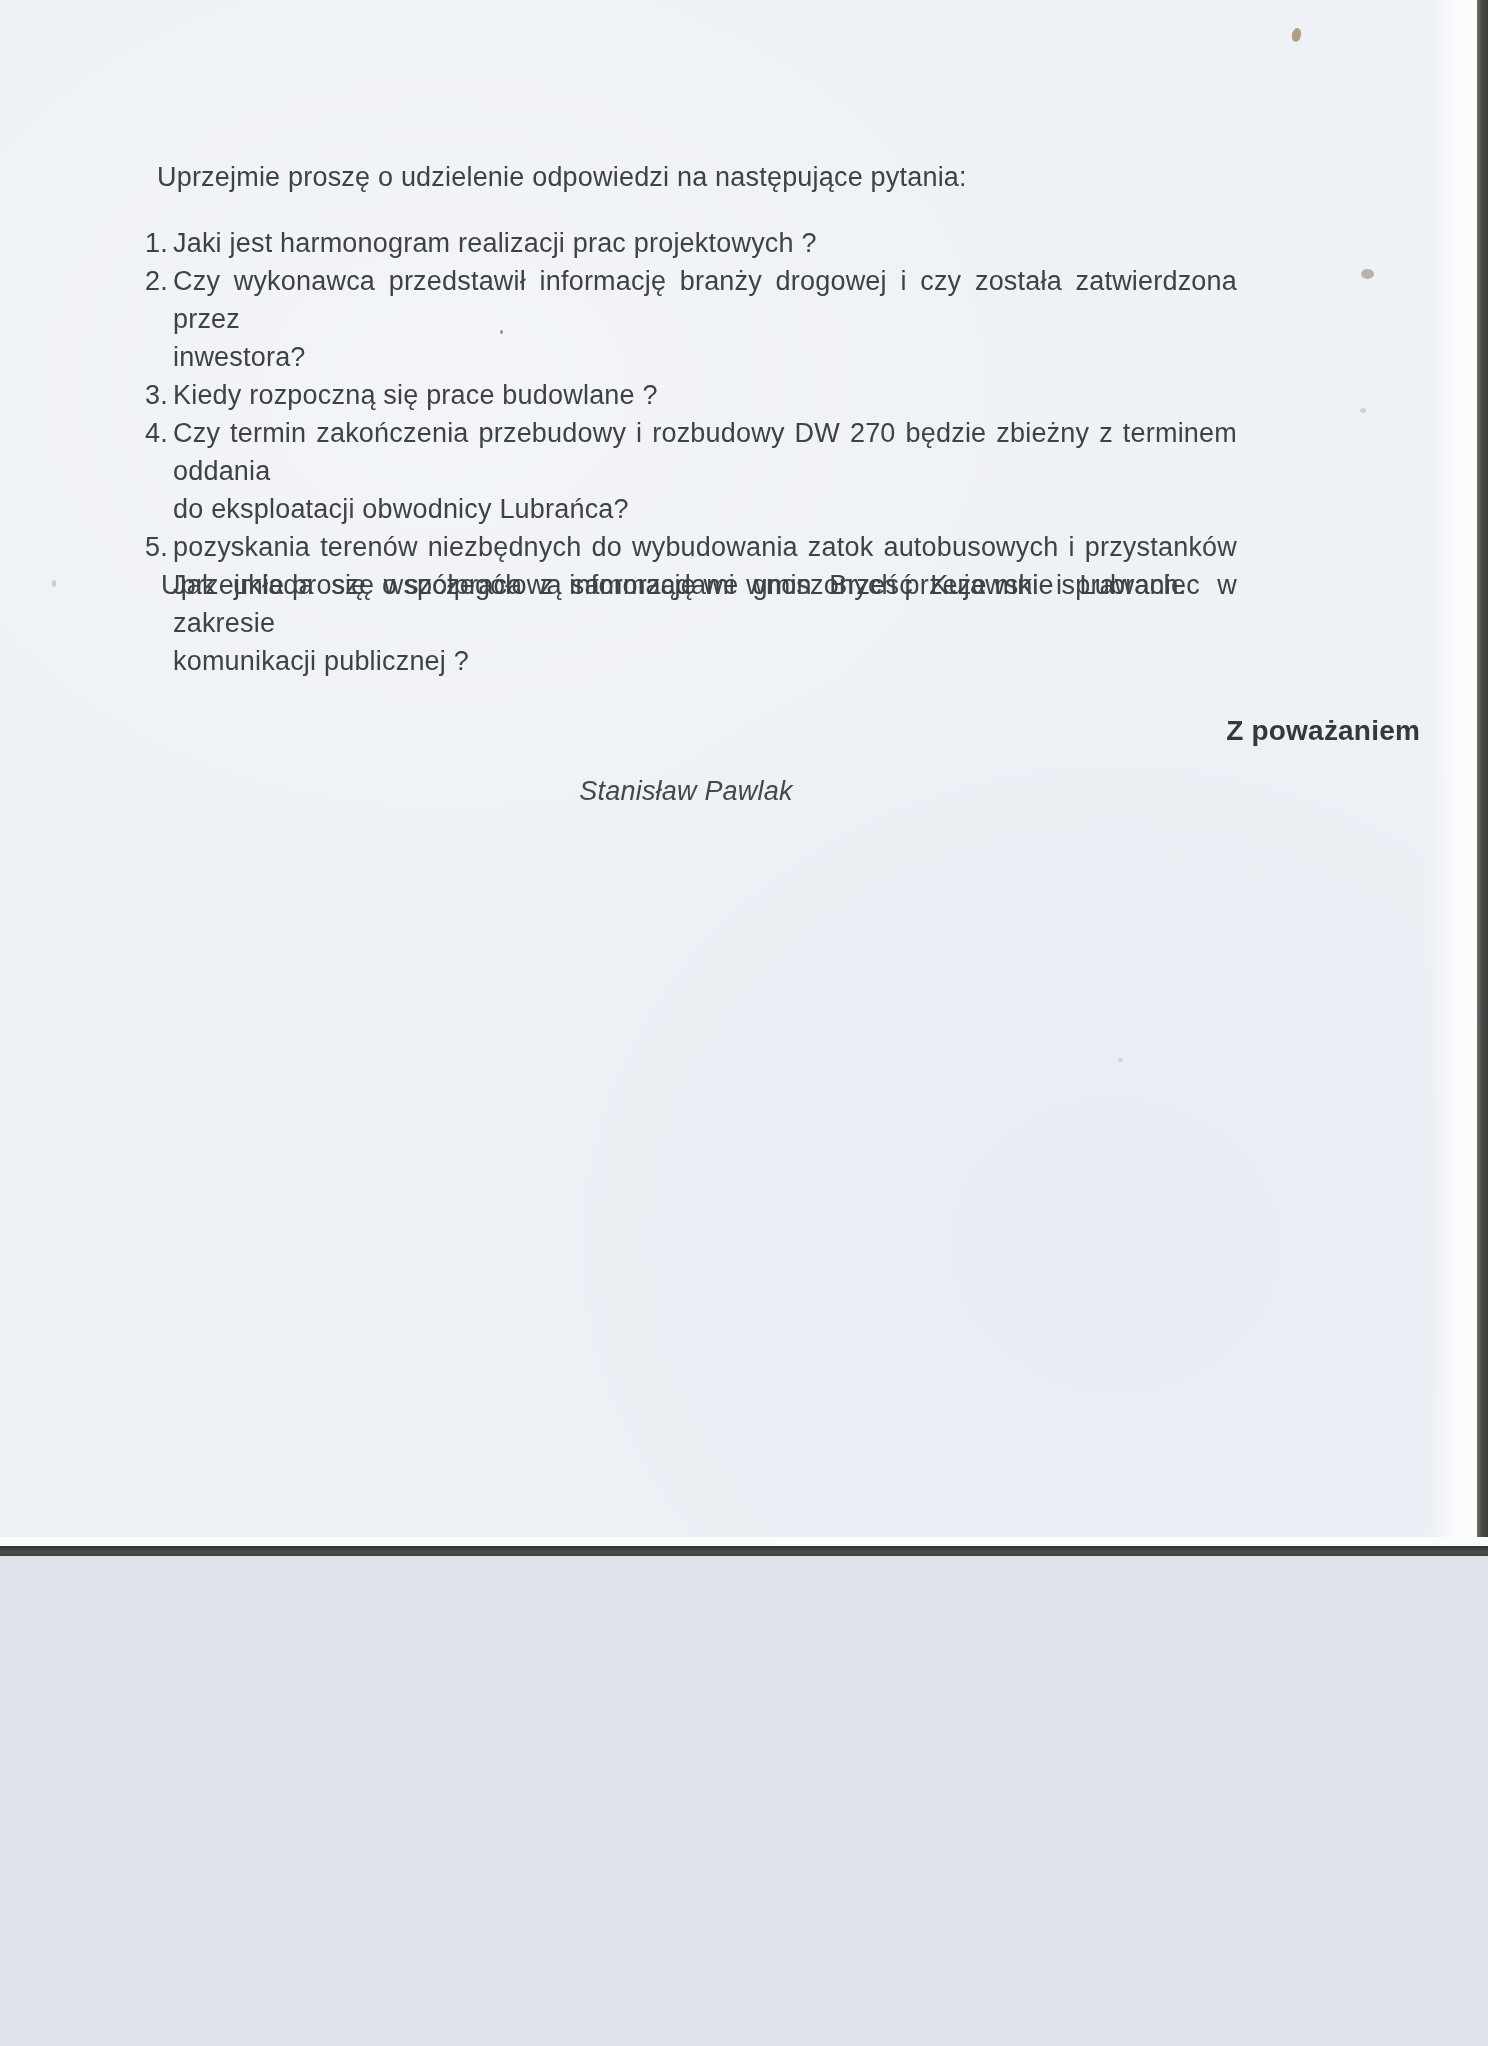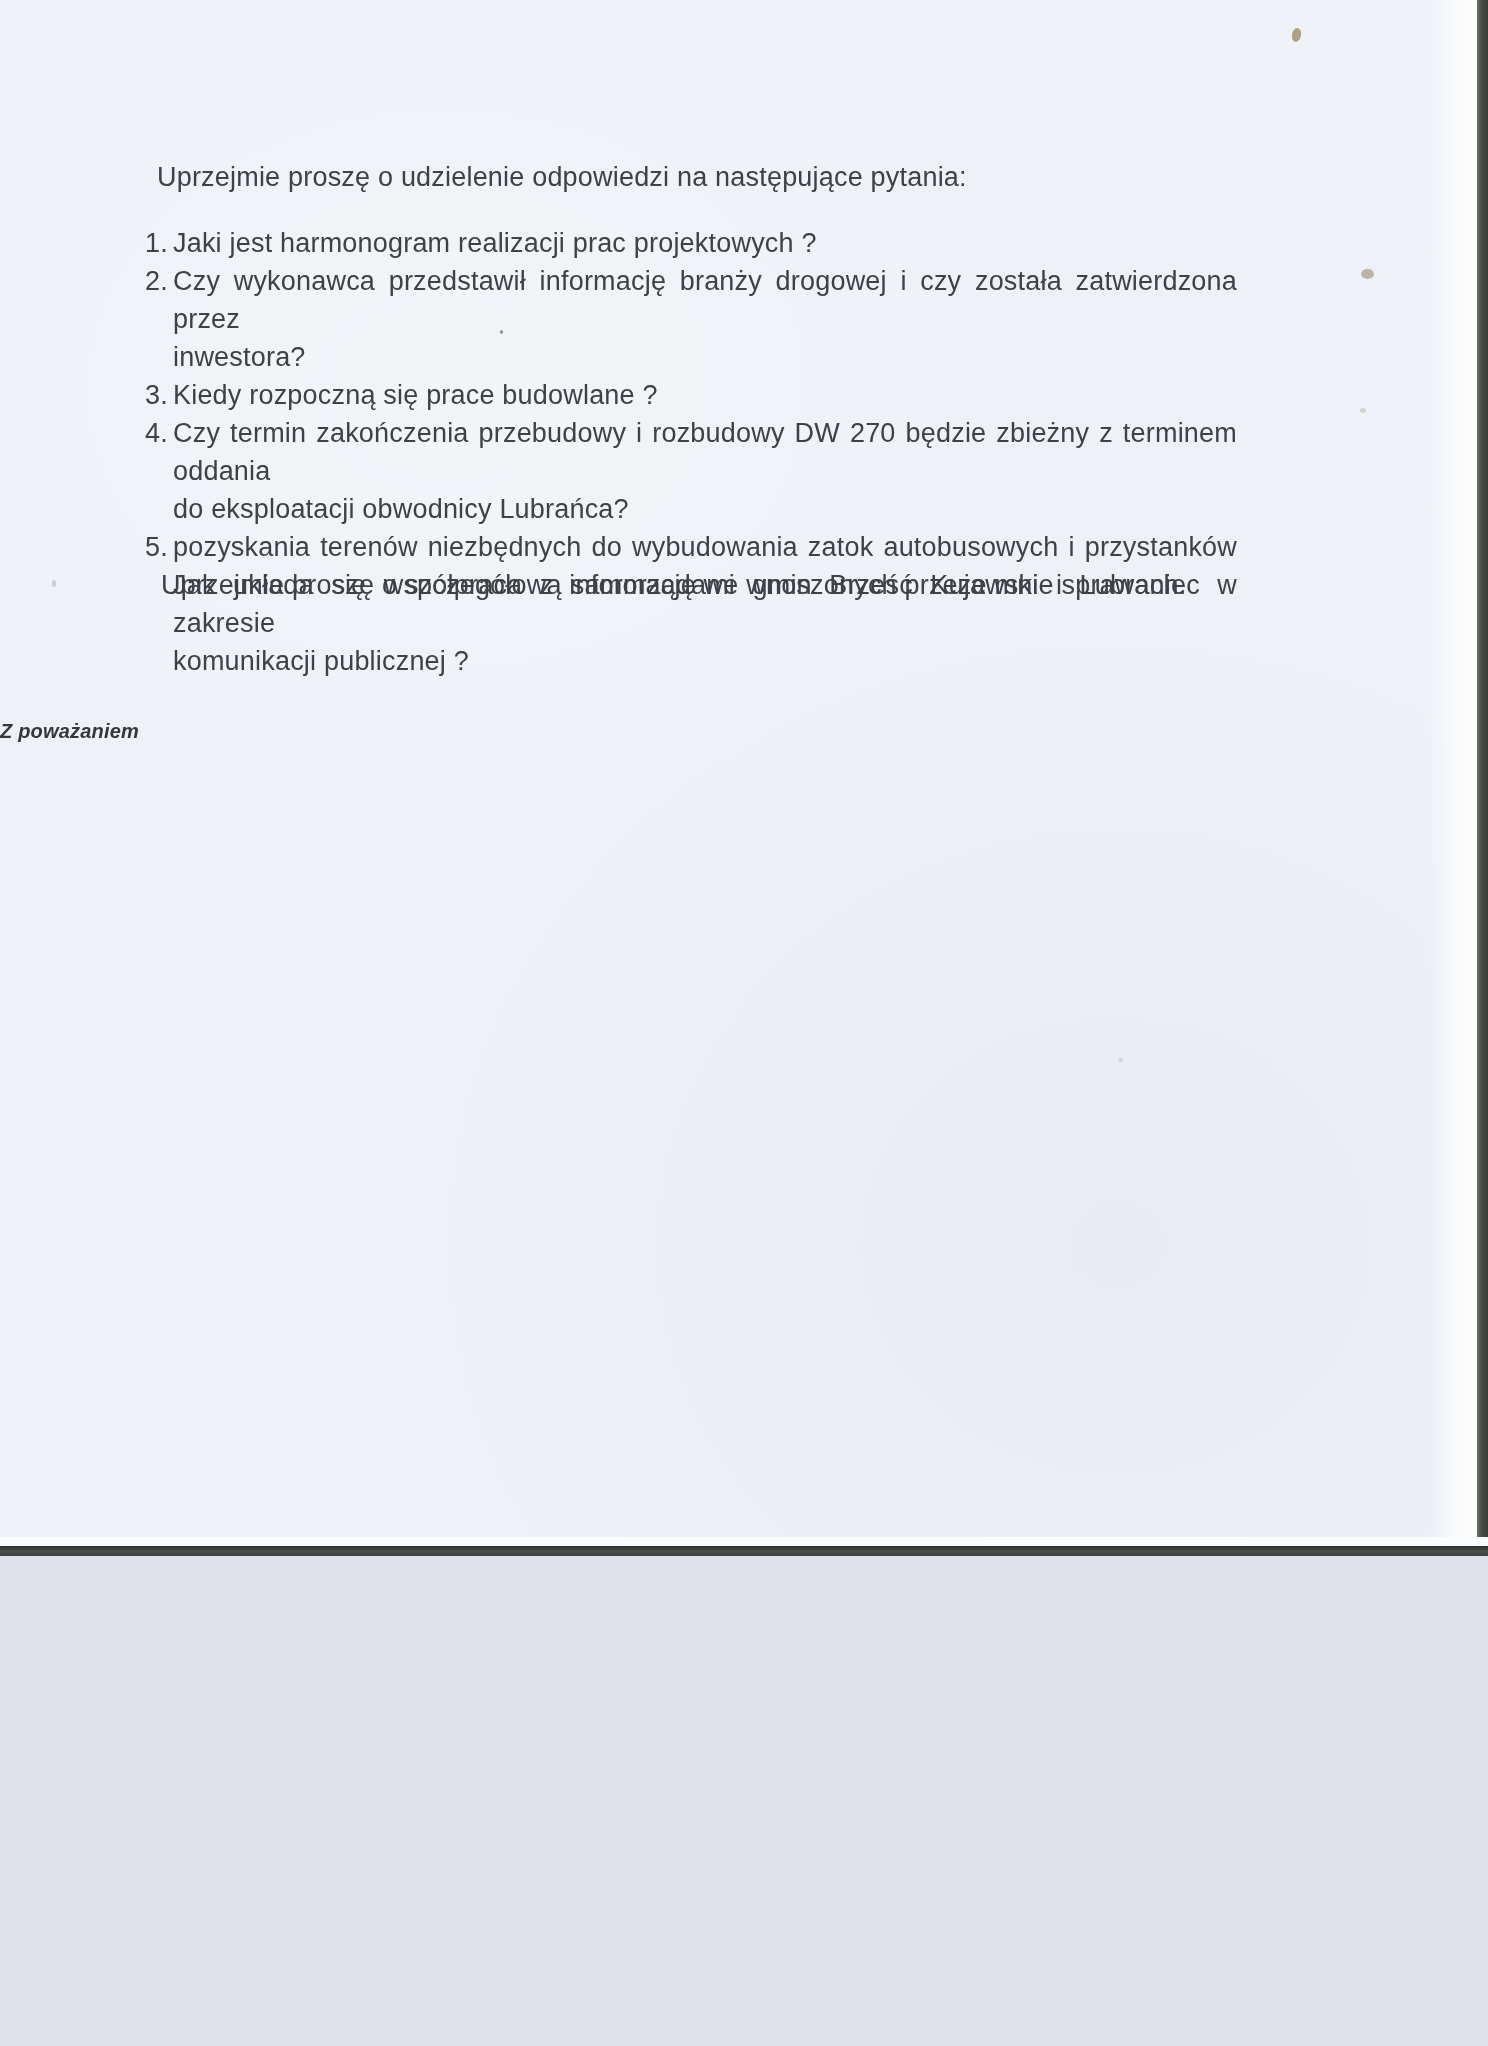--- a/index.html
+++ b/index.html
@@ -63,25 +63,24 @@
     position: absolute;
     top: 562px; left: 157px;
     margin: 4px;
     white-space: nowrap;
   }
 
   .signoff {
     position: absolute;
     top: 712px; left: 0;
     width: 1420px;
-    text-align: left;
+    text-align: right;
     font-weight: 700;
-    font-size: 20px;
+    font-size: 28px;
     color: #34373c;
-    font-style: italic;
   }
   .signature {
     position: absolute;
     top: 772px; left: 0;
     width: 1372px;
     text-align: center;
     font-style: italic;
     color: #44474c;
   }
 
@@ -152,20 +151,21 @@
         <div class="qline just">pozyskania terenów niezbędnych do wybudowania zatok autobusowych i przystanków</div>
         <div class="qline just">Jak układa się współpraca z samorządami gmin Brześć Kujawski i Lubraniec w zakresie</div>
         <div class="qline">komunikacji publicznej ?</div>
       </li>
     </ol>
 
   <p class="closing">Uprzejmie proszę o szczegółową informację we wnoszonych przeze mnie sprawach.</p>
 
   <div class="signoff">Z poważaniem</div>
 
+  <div class="signature">Stanisław Pawlak</div>
 
   <div class="edge-right-white"></div>
   <div class="edge-right-dark"></div>
   <div class="edge-bottom-white"></div>
   <div class="edge-bottom-dark"></div>
 
   <span class="speck speck-1"></span>
   <span class="speck speck-2"></span>
   <span class="speck speck-3"></span>
   <span class="speck speck-4"></span>

